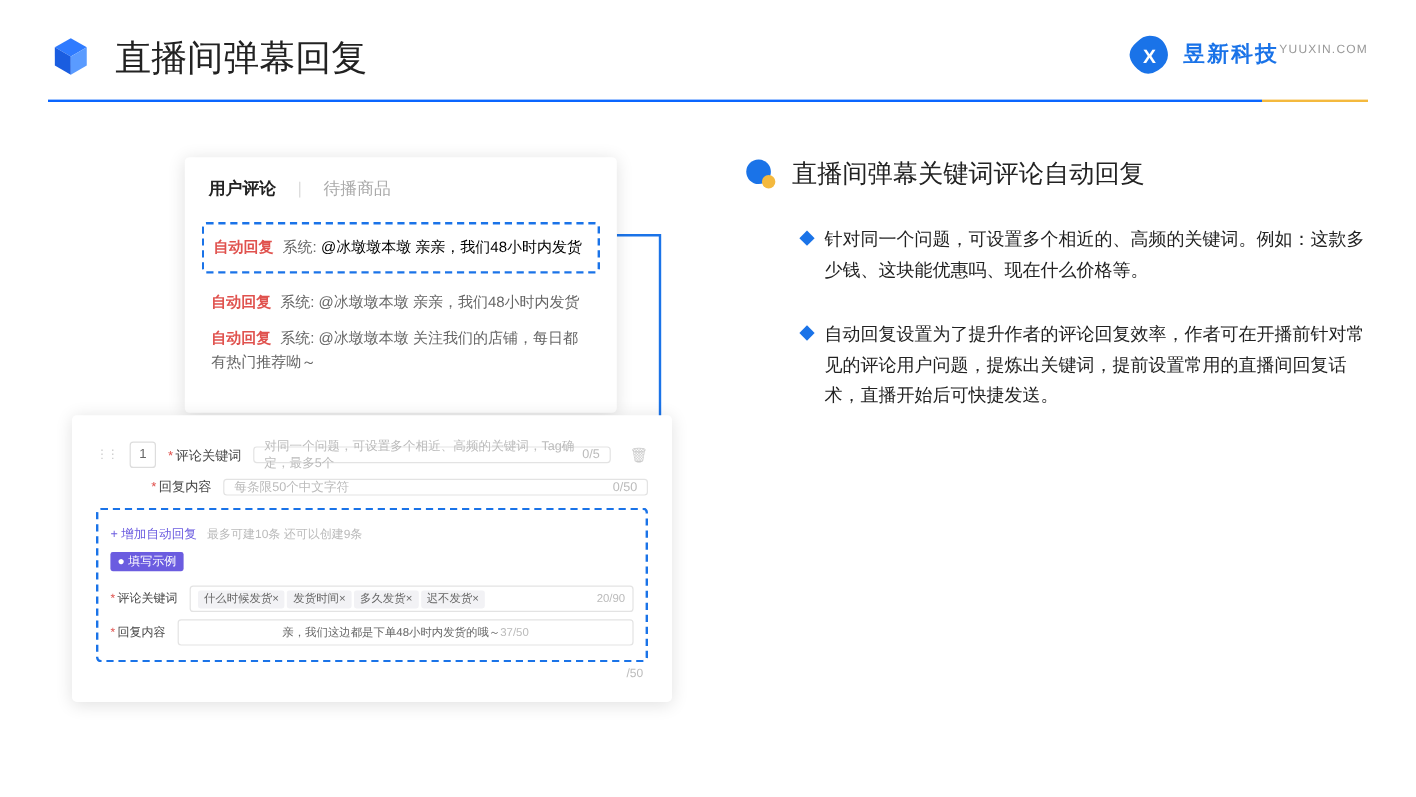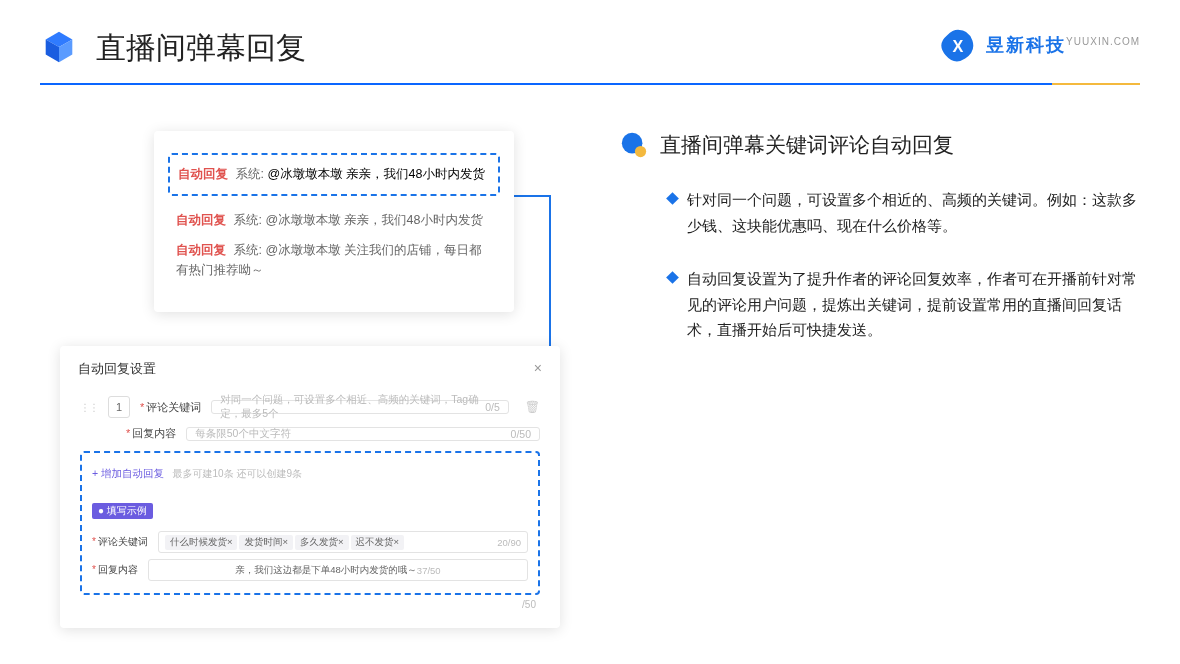--- a/index.html
+++ b/index.html
@@ -74,62 +74,63 @@
 </div>
 <div class="divider"></div>
 
 <div class="main">
   <div class="left">
     <svg class="connector" style="left:0;top:0;width:520px;height:470px;position:absolute;pointer-events:none;">
       <path d="M474 65 L510 65 L510 390 L480 390"></path>
     </svg>
 
     <div class="card-comments">
+      <div class="tabs">
+        <span class="tab-active">用户评论</span>
+        <span class="tab-sep">|</span>
+        <span class="tab-inactive">待播商品</span>
+      </div>
       <div class="highlight-row">
         <span class="tag-auto">自动回复</span>
         <span class="sys">系统:</span>
         <span>@冰墩墩本墩 亲亲，我们48小时内发货</span>
       </div>
       <div class="comment-row">
         <span class="tag-auto">自动回复</span>
         <span>系统:</span>
         <span>@冰墩墩本墩 亲亲，我们48小时内发货</span>
       </div>
       <div class="comment-row">
         <span class="tag-auto">自动回复</span>
         <span>系统:</span>
         <span>@冰墩墩本墩 关注我们的店铺，每日都有热门推荐呦～</span>
       </div>
     </div>
 
     <div class="card-settings">
-      <div class="settings-head">
-        <span>自动回复设置</span>
-        <span class="close-x">×</span>
-      </div>
       <div class="field-row">
         <span class="drag-dots">⋮⋮</span>
         <span class="idx-box">1</span>
         <span class="fld-label"><span class="req-dot">*</span><span>评论关键词</span></span>
         <div class="fld-input">
           <span>对同一个问题，可设置多个相近、高频的关键词，Tag确定，最多5个</span>
           <span class="counter">0/5</span>
         </div>
         <span class="trash">🗑</span>
       </div>
       <div class="field-row" style="padding-left:46px;">
         <span class="fld-label"><span class="req-dot">*</span><span>回复内容</span></span>
         <div class="fld-input">
           <span>每条限50个中文字符</span>
           <span class="counter">0/50</span>
         </div>
       </div>
 
       <div class="example-box">
-        <div style="margin-bottom:16px;">
+        <div style="margin-bottom:1px;">
           <span class="add-link">+ 增加自动回复</span>
           <span class="add-hint">最多可建10条 还可以创建9条</span>
         </div>
         <span class="badge-purple">● 填写示例</span>
         <div class="field-row" style="margin:6px 0;">
           <span class="fld-label" style="font-size:10px;"><span class="req-dot">*</span><span>评论关键词</span></span>
           <div class="ex-input-wrap">
             <span class="ex-tags">
               <span class="ex-tag">什么时候发货×</span>
               <span class="ex-tag">发货时间×</span>

